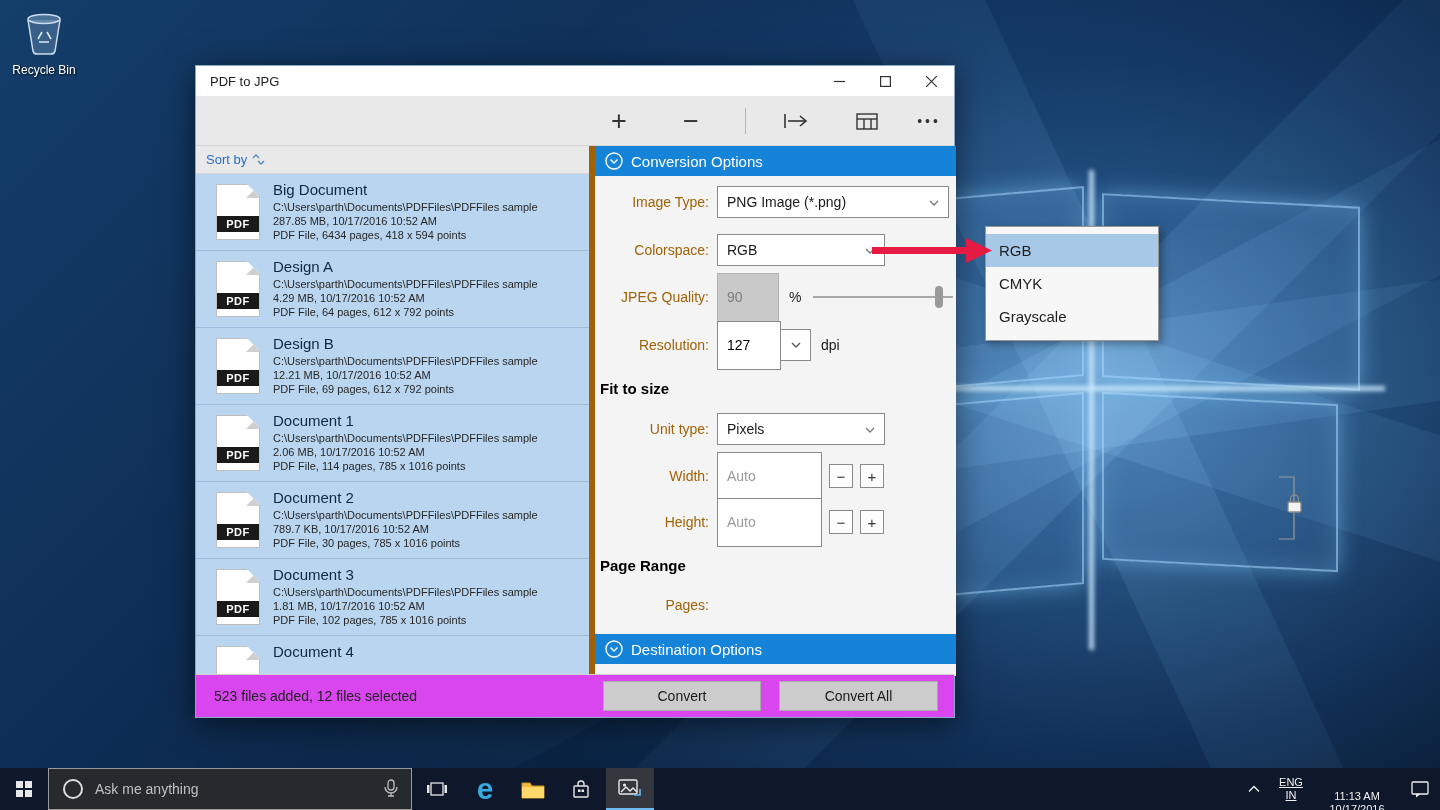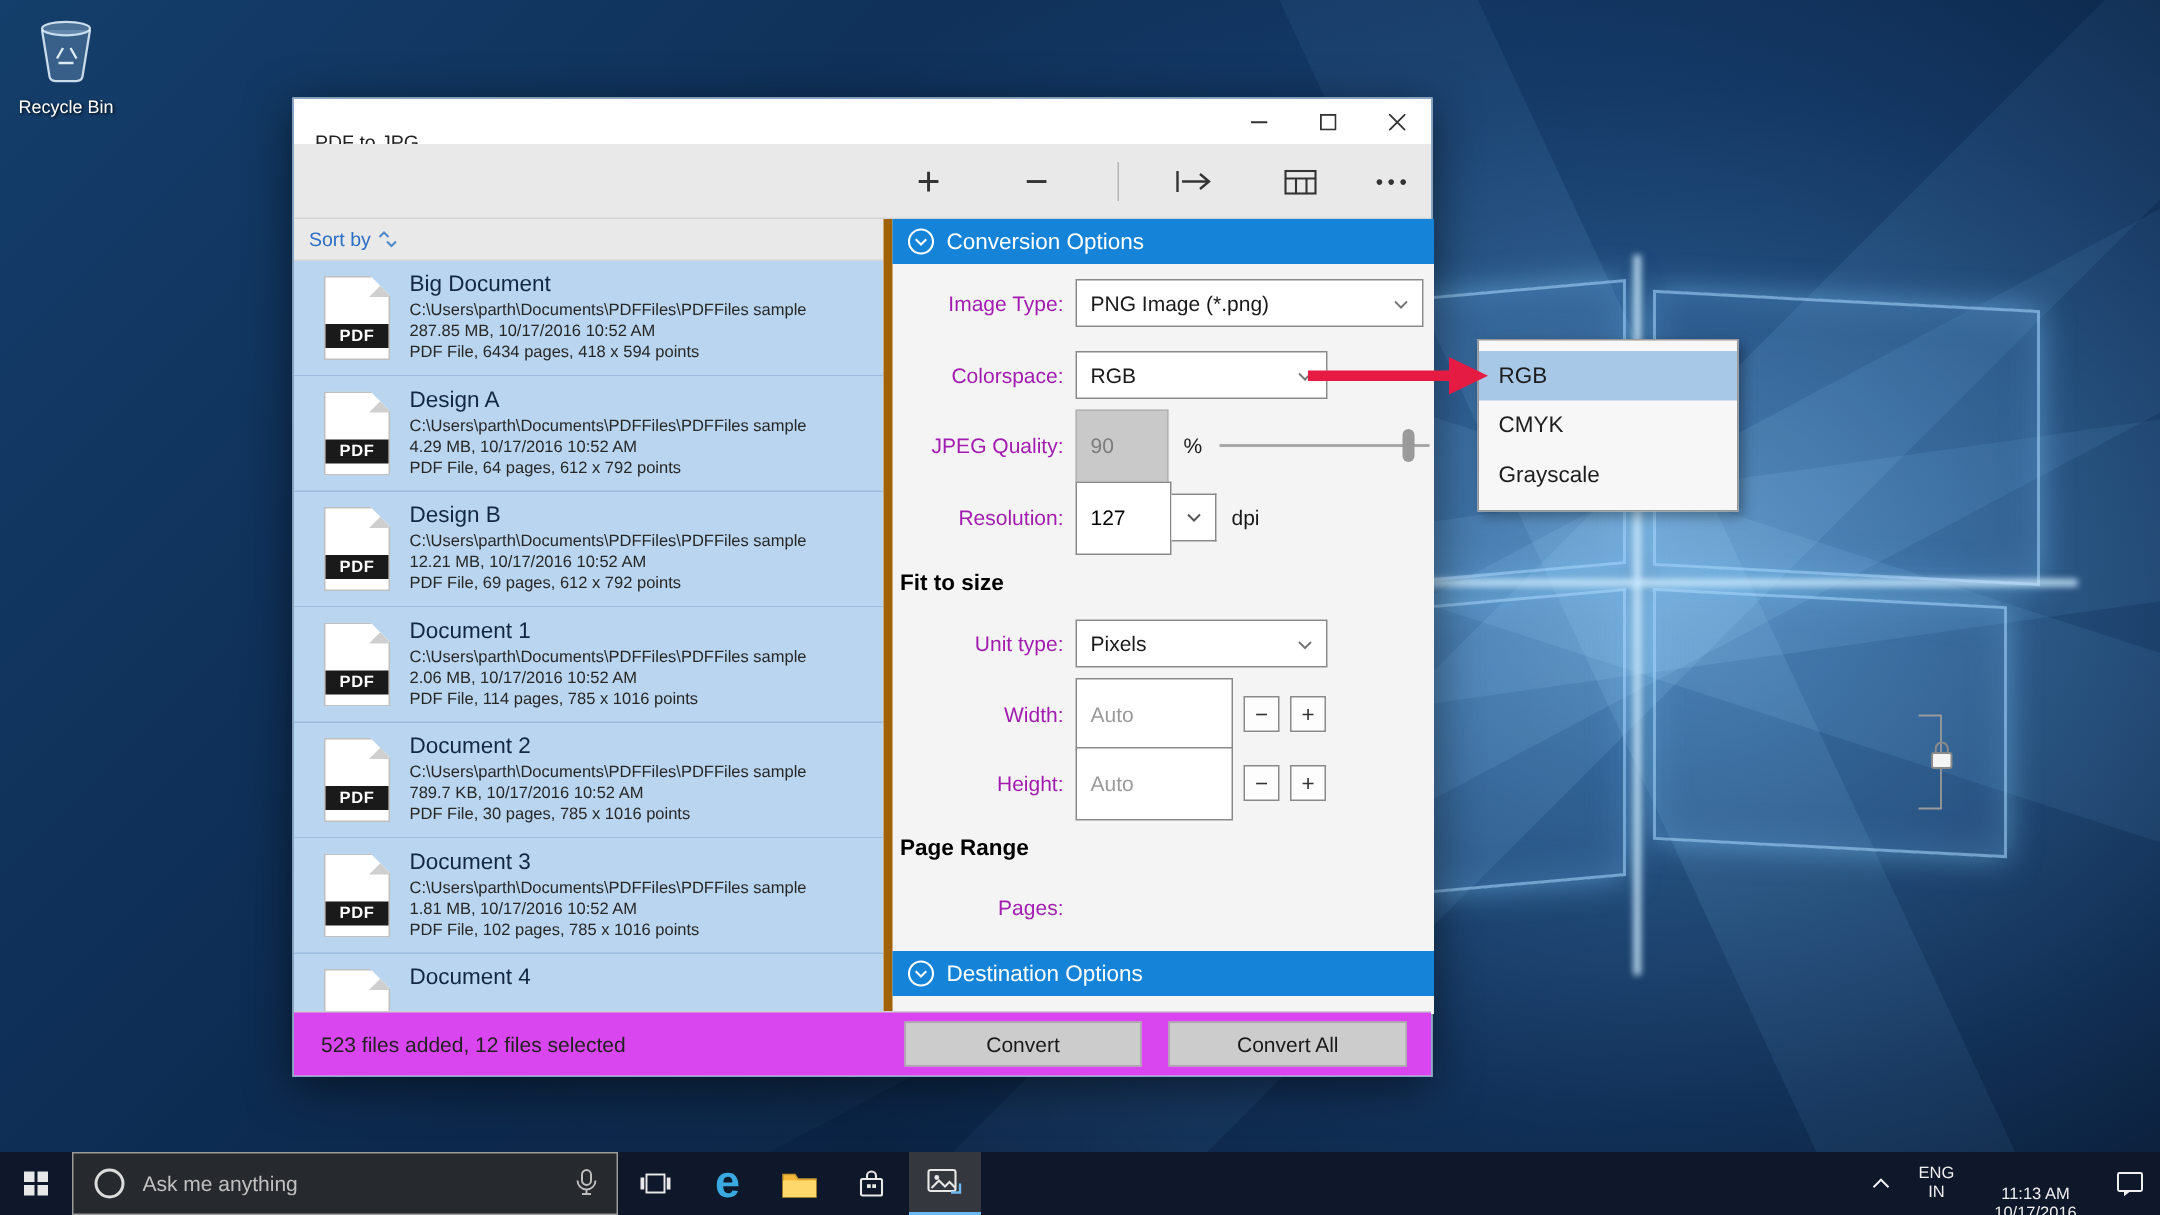--- a/index.html
+++ b/index.html
@@ -24,21 +24,21 @@
   .wline { position:absolute; background:rgba(205,235,255,.85); filter:blur(2px); }
 
   
   .desktop-icon { position:absolute; left:6px; top:8px; width:76px; text-align:center; cursor:default; }
   .desktop-icon .icon-label { margin-top:3px; font-size:12px; color:#fff; text-shadow:1px 1px 2px rgba(0,0,0,.9); }
 
   
   .app-window { position:absolute; left:195px; top:65px; width:760px; height:653px;
     background:#f4f4f4; border:1px solid #88a8c8; box-shadow:0 6px 30px rgba(0,0,0,.55); z-index:10; }
   .titlebar { position:absolute; left:0; top:0; right:0; height:30px; background:#fff; }
-  .win-title { position:absolute; left:14px; top:21px; font-size:13px; color:#222; }
+  .win-title { position:absolute; left:14px; top:8px; font-size:13px; color:#222; }
   .win-controls { position:absolute; right:0; top:0; height:30px; display:flex; }
   .win-btn { width:46px; height:30px; display:flex; align-items:center; justify-content:center; }
   .toolbar { position:absolute; left:0; top:30px; right:0; height:50px; background:#e9e9e9; border-bottom:1px solid #d6d6d6; }
   .tb-btn { position:absolute; top:0; width:40px; height:50px; display:flex; align-items:center; justify-content:center; color:#333; }
   .tb-glyph { font-size:27px; color:#333; line-height:1; }
   .tb-glyph.small { font-size:14px; letter-spacing:3px; }
   .tb-divider { position:absolute; left:549px; top:12px; width:1px; height:26px; background:#b5b5b5; }
 
   
   .file-pane { position:absolute; left:0; top:80px; width:393px; height:530px; background:#fdfdfd; overflow:hidden; }
@@ -55,21 +55,21 @@
     font-weight:bold; font-size:11px; line-height:16px; text-align:center; letter-spacing:.5px; }
   .file-meta { position:absolute; left:77px; top:6px; right:6px; }
   .file-name { font-size:15px; color:#122742; line-height:20px; }
   .file-path, .file-size, .file-details { font-size:11px; color:#272727; line-height:14px; }
 
   
   .options-pane { position:absolute; left:393px; top:80px; width:367px; height:530px; background:#f4f4f4; border-left:6px solid #a16207; }
   .blue-header { position:absolute; left:0; right:0; height:30px; background:#1583d8; color:#fff;
     display:flex; align-items:center; gap:8px; padding-left:10px; font-size:15px; }
   .form-row { position:absolute; left:0; right:0; height:32px; display:flex; align-items:center; }
-  .form-label { width:114px; text-align:right; font-size:14px; color:#a21caf; flex:none; }
+  .form-label { width:114px; text-align:right; font-size:14px; color:#a16207; flex:none; }
   .ctl { margin-left:8px; }
   .dd { position:relative; height:32px; background:#fff; border:1px solid #8a8a8a;
     display:flex; align-items:center; padding:0 26px 0 9px; font-size:14px; color:#1a1a1a; }
   .dd .chev { position:absolute; right:9px; top:13px; }
   .txtbox { height:49px; background:#fff; border:1px solid #8a8a8a; display:flex; align-items:center; padding-left:9px; font-size:14px; }
   .txtbox.disabled { background:#c9c9c9; border-color:#b3b3b3; color:#7d7d7d; }
   .txtbox .ghost { color:#9a9a9a; }
   .unit-label { font-size:14px; color:#1a1a1a; margin-left:10px; }
   .spin-btn { width:30px; height:32px; background:#fff; border:1px solid #8a8a8a; border-left:none;
     display:flex; align-items:center; justify-content:center; }
@@ -102,21 +102,21 @@
     border:1px solid #9a9a9a; display:flex; align-items:center; }
   .cortana-ring { width:20px; height:20px; border:2px solid #dcdcdc; border-radius:50%; margin:0 12px 0 14px; flex:none; }
   .search-input { flex:1; background:transparent; border:none; outline:none; color:#cfcfcf; font-size:14px;
     font-family:"Liberation Sans", sans-serif; }
   .search-input::placeholder { color:#c0c0c0; }
   .mic { margin-right:12px; flex:none; }
   .app-active { background:#34383e; border-bottom:2px solid #6cb8f0; }
   .edge-e { font-size:30px; font-weight:bold; color:#39a9e0; line-height:1; }
   .tray { position:absolute; right:0; top:0; height:42px; display:flex; align-items:center; }
   .tray-text { color:#f0f0f0; font-size:11px; line-height:13px; text-align:center; }
-  .lang-block { width:46px; }
+  .lang-block { width:46px;text-decoration:underline; }
   .clock-block { width:86px;margin-top:27px; }
   .tray-btn { width:28px; height:42px; display:flex; align-items:center; justify-content:center; }
   .action-btn { width:40px; }
 </style>
 </head>
 <body>
 
 <div id="screen">
 
   <div class="wallpaper">

